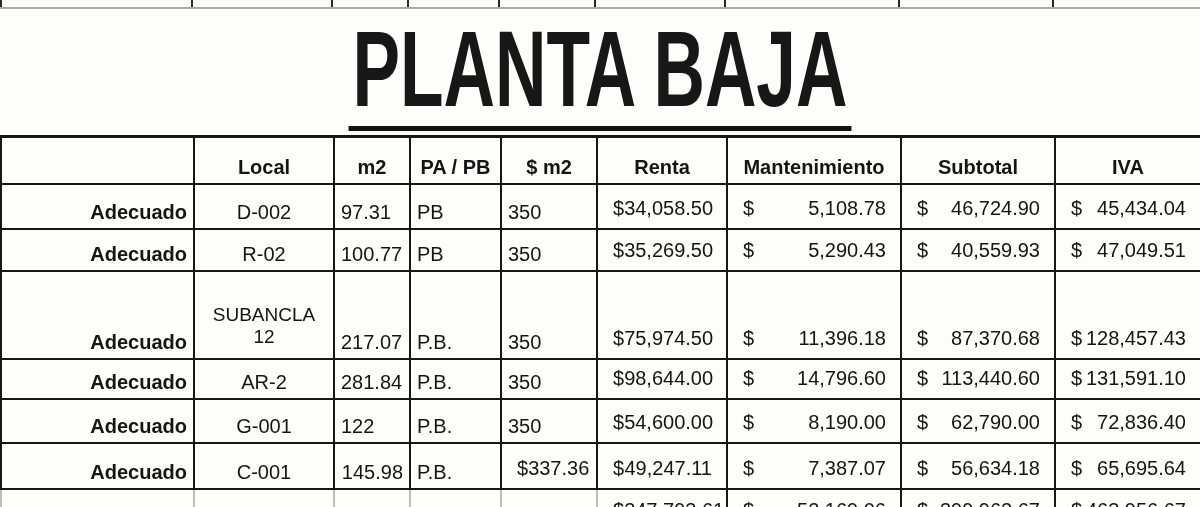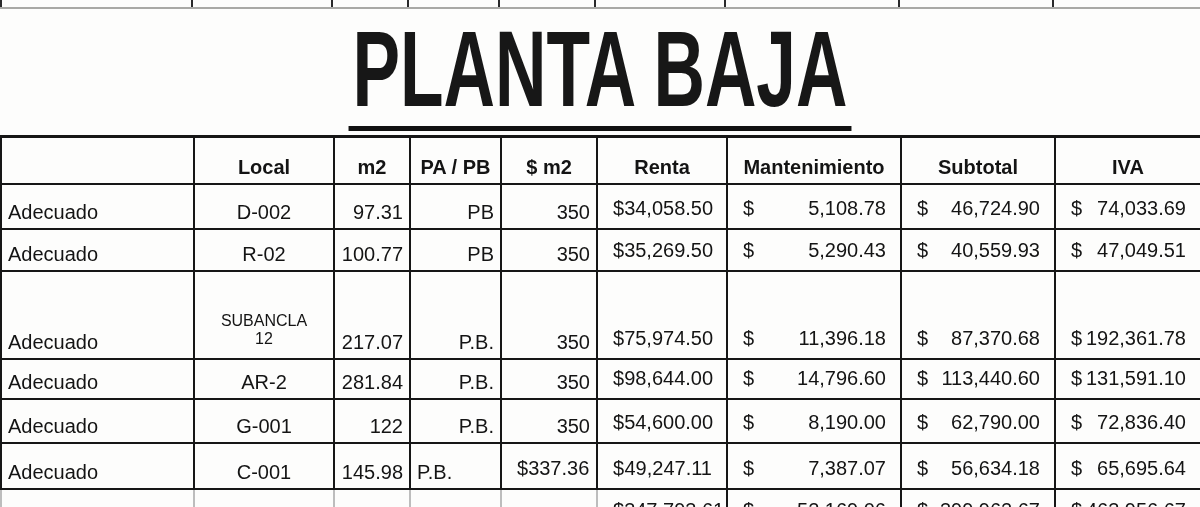--- a/index.html
+++ b/index.html
@@ -69,40 +69,40 @@
   table.sheet{border-top:3px solid #161616;}
   th.hdr{
     background:#c9c9c9;
     font-weight:bold;
     text-align:center;
     font-size:20px;
     padding-bottom:8px;
     margin-left:16px;
   }
   th.hdr-blank{background:#fefefe;}
-  td.status{text-align:left;padding-left:7px;}
-  td.center{text-align:right;}
+  td.status{text-align:right;padding-left:7px;font-weight:bold;}
+  td.center{text-align:left;}
   td.leftal{text-align:left;}
   td.rightal{text-align:right;padding-right:3px;}
   td.money{padding:0;}
   td.money .mwrap{
     display:flex;
     justify-content:space-between;
     align-items:flex-end;
     padding:0 8px 4px 9px;
   }
   td.local2wrap{padding:0;}
   td.local2wrap .lwrap{
     display:flex;flex-direction:column;
     justify-content:space-between;
     align-items:center;
     height:100%;
     padding:5px 0 6px 0;
     box-sizing:border-box;
-    font-size:16px;
+    font-size:19px;
   }
   tr.hrow{height:47px;}
   tr.r1{height:45px;}
   tr.r2{height:42px;}
   tr.r3{height:88px;}
   tr.r4{height:40px;}
   tr.r5{height:44px;}
   tr.r6{height:46px;}
   tr.rtot{height:42px;}
   tr.rtot td{border-color:#bdbdbd;}
@@ -176,21 +176,21 @@
           </td>
       <td class="money">
             <div class="mwrap">
               <span>$</span>
               <span>46,724.90</span>
             </div>
           </td>
       <td class="money">
             <div class="mwrap">
               <span>$</span>
-              <span>74,033.69</span>
+              <span>45,434.04</span>
             </div>
           </td>
     </tr>
 
     <tr class="r2">
       <td class="status">Adecuado</td>
       <td class="center biglocal">R-02</td>
       <td class="center">100.77</td>
       <td class="center">PB</td>
       <td class="center">350</td>
@@ -245,21 +245,21 @@
           </td>
       <td class="money">
             <div class="mwrap">
               <span>$</span>
               <span>87,370.68</span>
             </div>
           </td>
       <td class="money">
             <div class="mwrap">
               <span>$</span>
-              <span>192,361.78</span>
+              <span>128,457.43</span>
             </div>
           </td>
     </tr>
 
     <tr class="r4">
       <td class="status">Adecuado</td>
       <td class="center biglocal">AR-2</td>
       <td class="center">281.84</td>
       <td class="center">P.B.</td>
       <td class="center">350</td>

